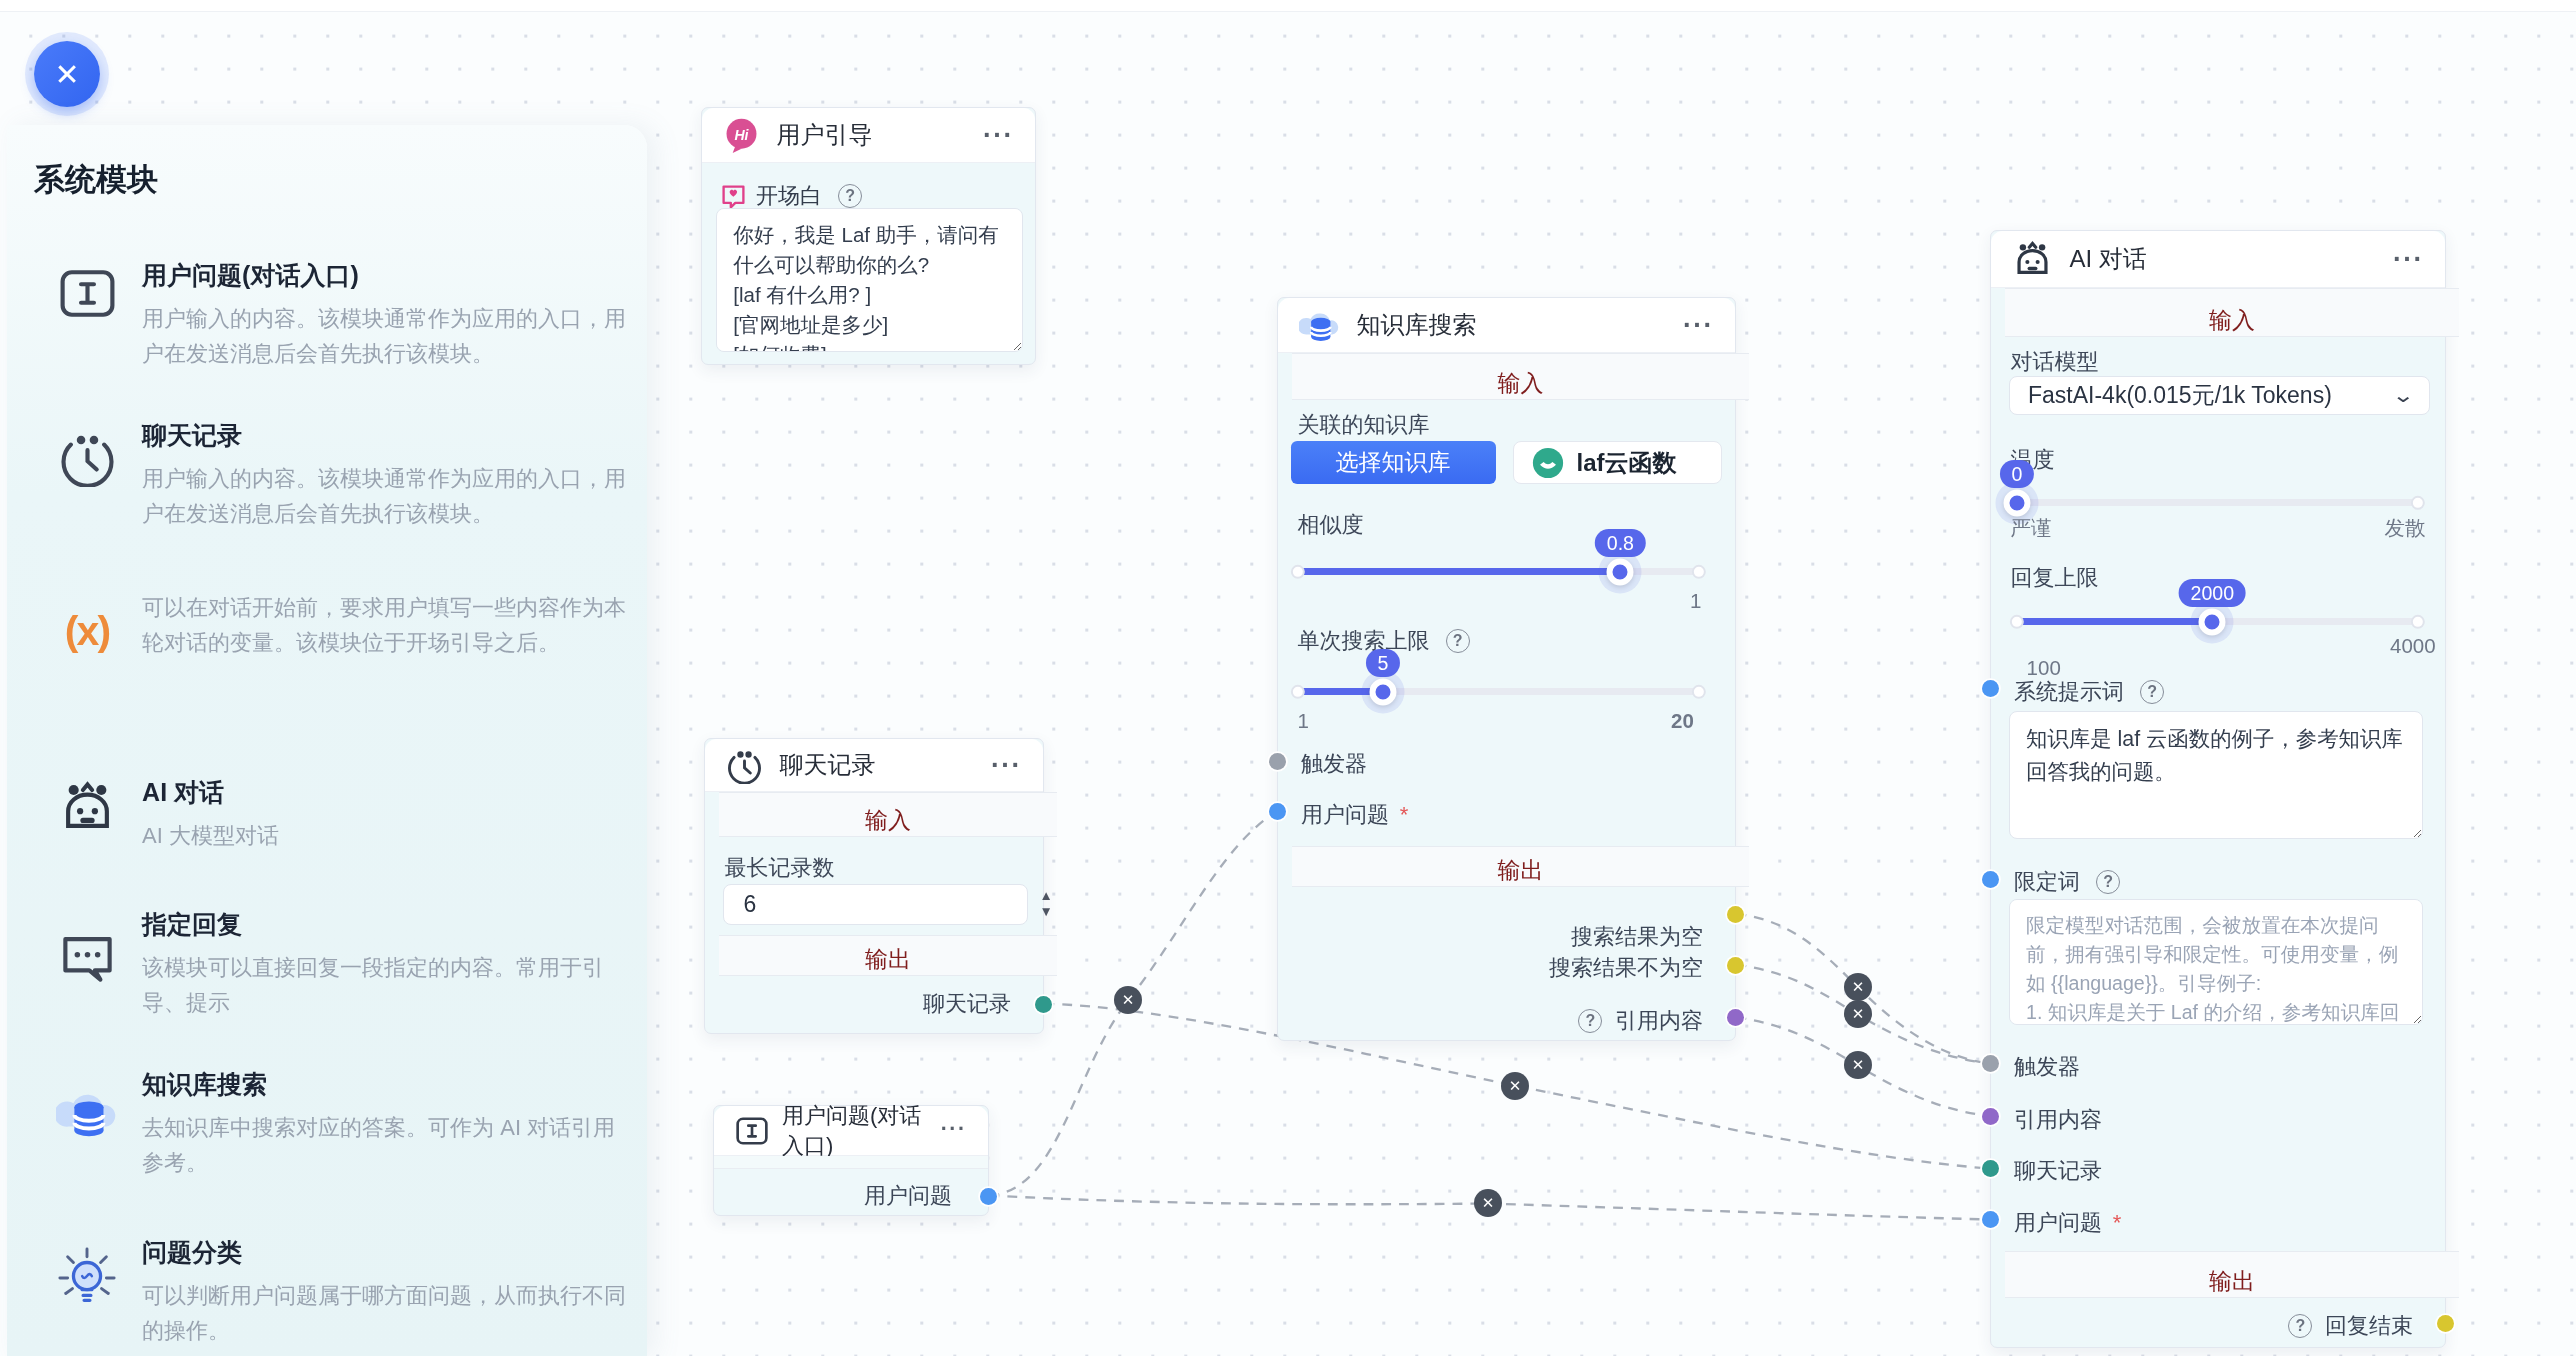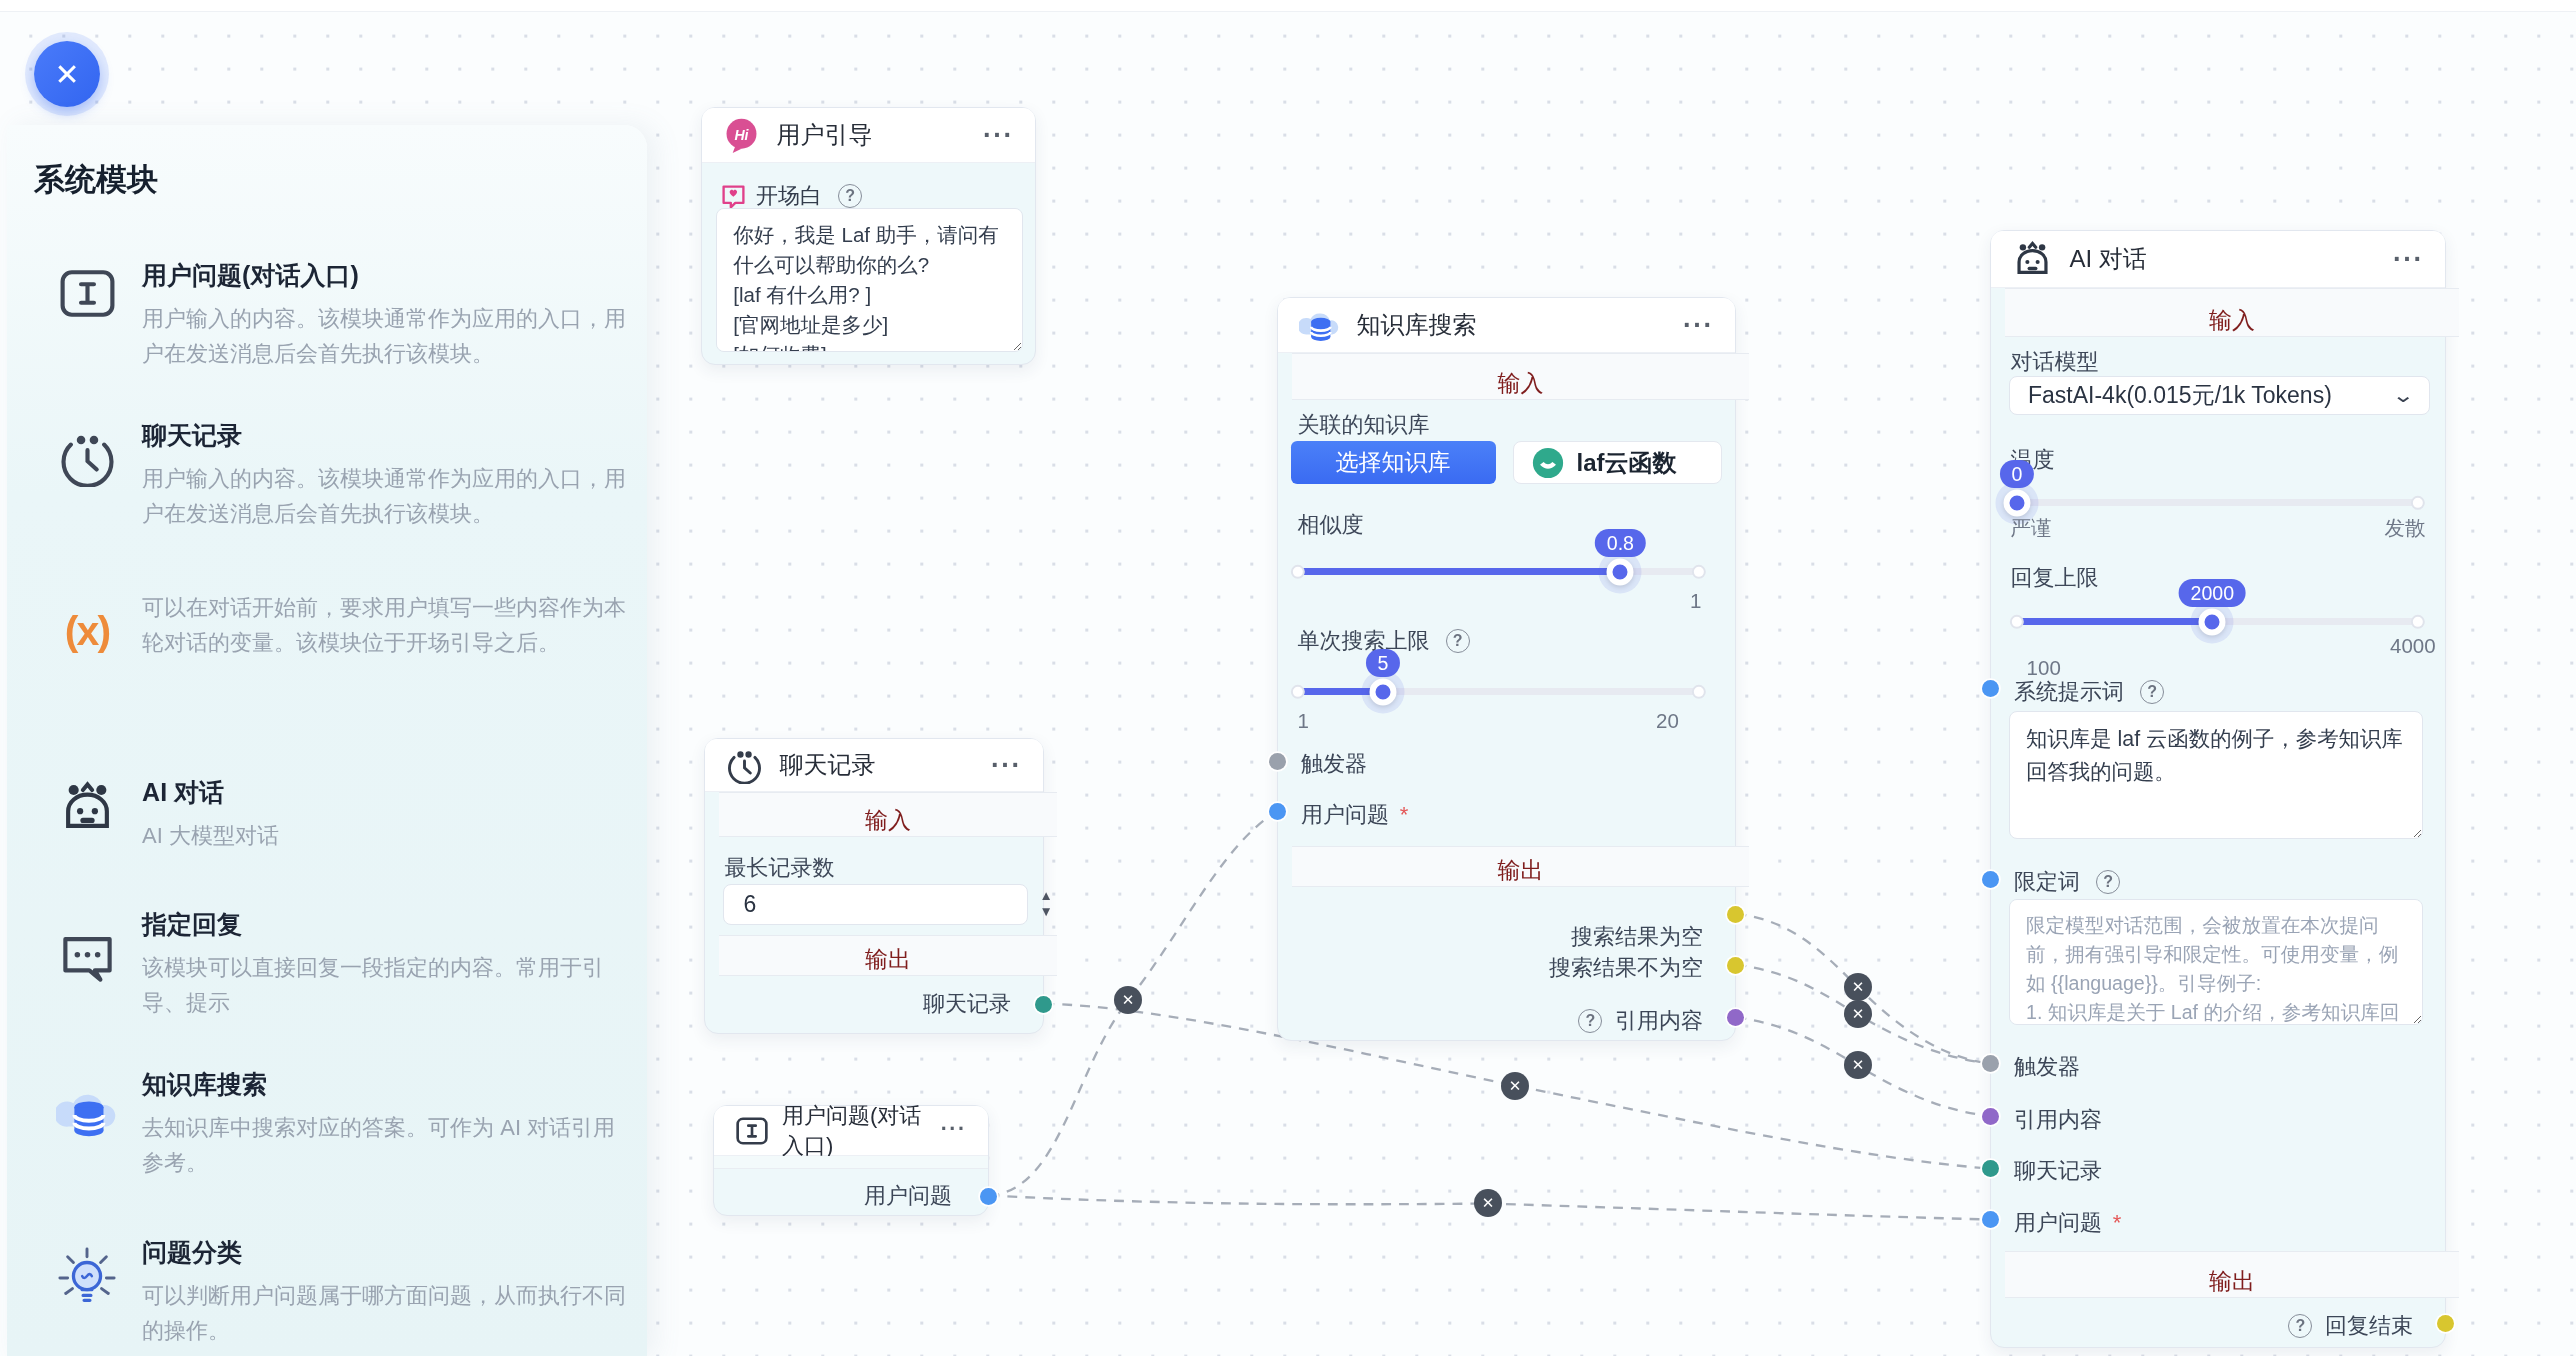--- a/index.html
+++ b/index.html
@@ -26,21 +26,21 @@
   }
   .sidebar-title{position:absolute; left:27px; top:34px; font-size:31px; font-weight:700; color:#16202e;}
   .mod-item{position:absolute; left:0; width:100%;}
   .mod-icon{position:absolute; left:48px; width:64px; display:flex; justify-content:center;}
   .mod-text{position:absolute; left:135px; width:492px;}
   .mod-title{font-size:25px; font-weight:600; color:#1c2535;}
   .mod-desc{margin-top:9px; font-size:22px; line-height:35px; color:#99a3b0;}
   .var-icon{font-size:41px; font-weight:700; color:#ee8b3a; letter-spacing:-1.8px;}
   
   .node{
-    position:absolute; background:#eef8fa; border:1.3px solid #e2e7ef; border-radius:14px;
+    position:absolute; background:#eef8fa; border:1.3px solid #e2e7ef; border-radius:7px;
     box-shadow:0 5.3px 16px rgba(40,60,90,.07);
   }
   .node-header{
     position:absolute; left:0; top:0; width:100%; background:#fff; border-radius:11.6px 11.6px 0 0;
     display:flex; align-items:center; gap:16px; padding:0 21.4px; border-bottom:0.9px solid #edf0f5;
     font-size:24px; color:#272d38; font-weight:500;
   }
   .menu-dots{margin-left:auto; color:#585f6a; font-size:27px; font-weight:700; letter-spacing:2.7px; transform:translateY(-7.1px); cursor:pointer;}
   .section-bar{
     position:absolute; left:14px; width:100%; background:#f8fafc;
@@ -375,21 +375,21 @@
     </div>
 
     <div class="slider" style="left:19.6px;top:390px;width:401px;">
       <div class="fill" style="width:21.3%;"></div>
       <span class="cap" style="left:0;"></span>
         <span class="cap" style="left:100%;"></span>
       <div class="badge" style="left:21.3%;top:-39px;">5</div>
       <div class="handle" style="left:21.3%;"></div>
     </div>
     <div class="slider-mark" style="left:19.6px;top:411px;">1</div>
-    <div class="slider-mark" style="left:378px;top:411px;">20</div>
+    <div class="slider-mark" style="left:393px;top:411px;font-weight:bold;">20</div>
     <div class="io-row" style="left:23px;top:451px;">
       <span>触发器</span>
     </div>
     <div class="port p-gray" style="left:-9px;top:455px;"></div>
     <div class="io-row" style="left:23px;top:502px;">
       <span>用户问题</span>
         <span class="req">*</span>
     </div>
     <div class="port p-blue" style="left:-9px;top:505px;"></div>
     <div class="section-bar" style="top:548px;height:41px;">

